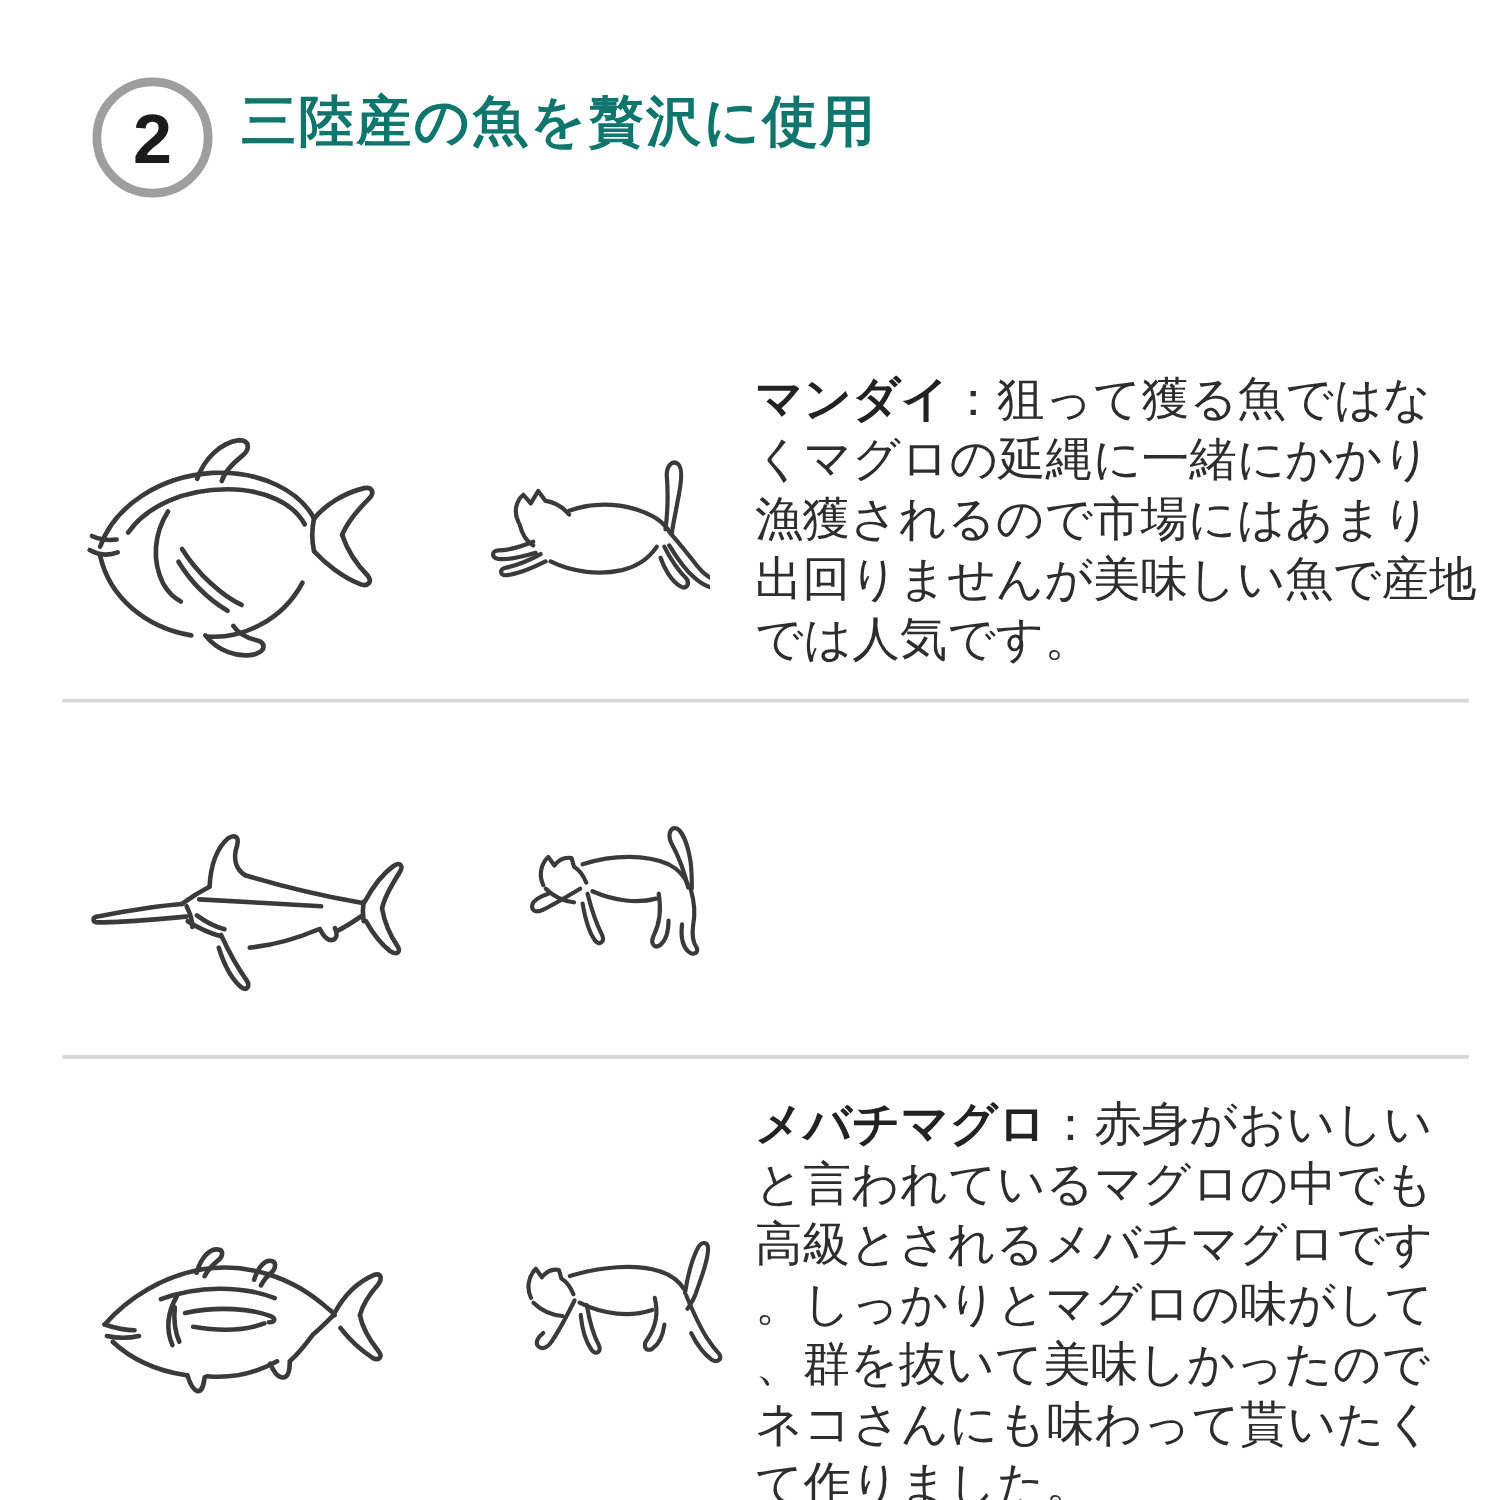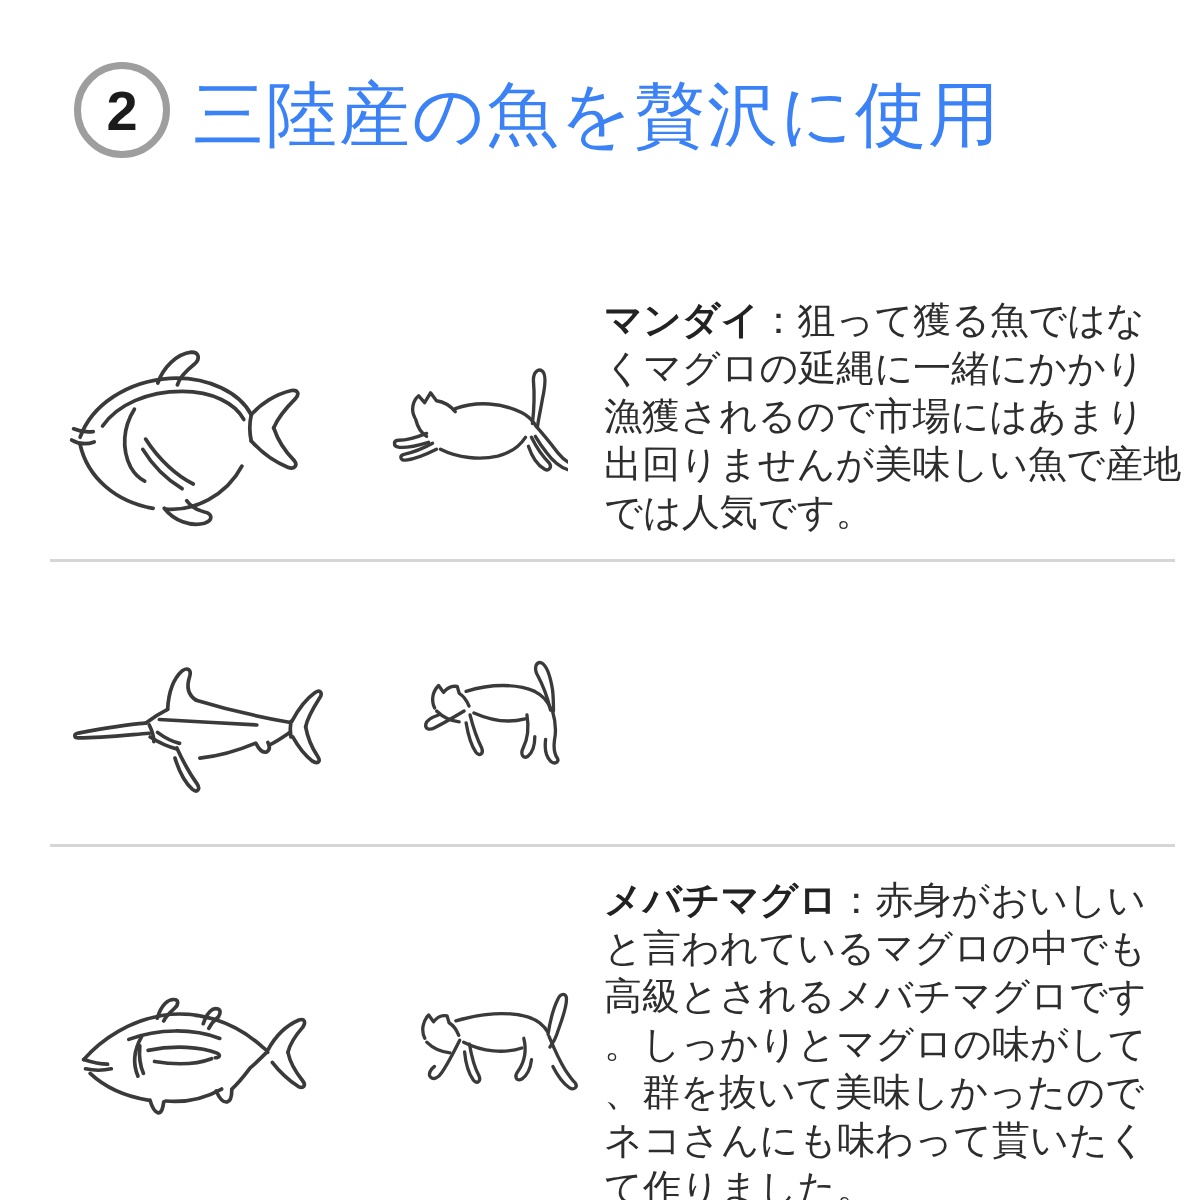--- a/index.html
+++ b/index.html
@@ -13,21 +13,21 @@
   
   .badge{
     position:absolute;left:74px;top:62px;
     width:82px;height:82px;
     border:7px solid #9e9e9e;border-radius:50%;
     display:flex;align-items:center;justify-content:center;
     color:#1b1b1b;font-size:56px;font-weight:bold;
   }
   .title{
     position:absolute;left:193px;top:68px;
-    font-size:71px;font-weight:normal;color:#3b82f6;
+    font-size:44px;font-weight:bold;color:#0f766e;
     letter-spacing:2px;white-space:nowrap;
   }
   
   .illus{position:absolute;}
   .illus svg{display:block;width:100%;height:100%;}
   .line-art path{fill:none;stroke:#3a3a3a;stroke-width:4;stroke-linecap:round;stroke-linejoin:round;}
   .line-art.thin path{stroke-width:3.4;}
   
   .desc{
     position:absolute;left:604px;width:578px;

